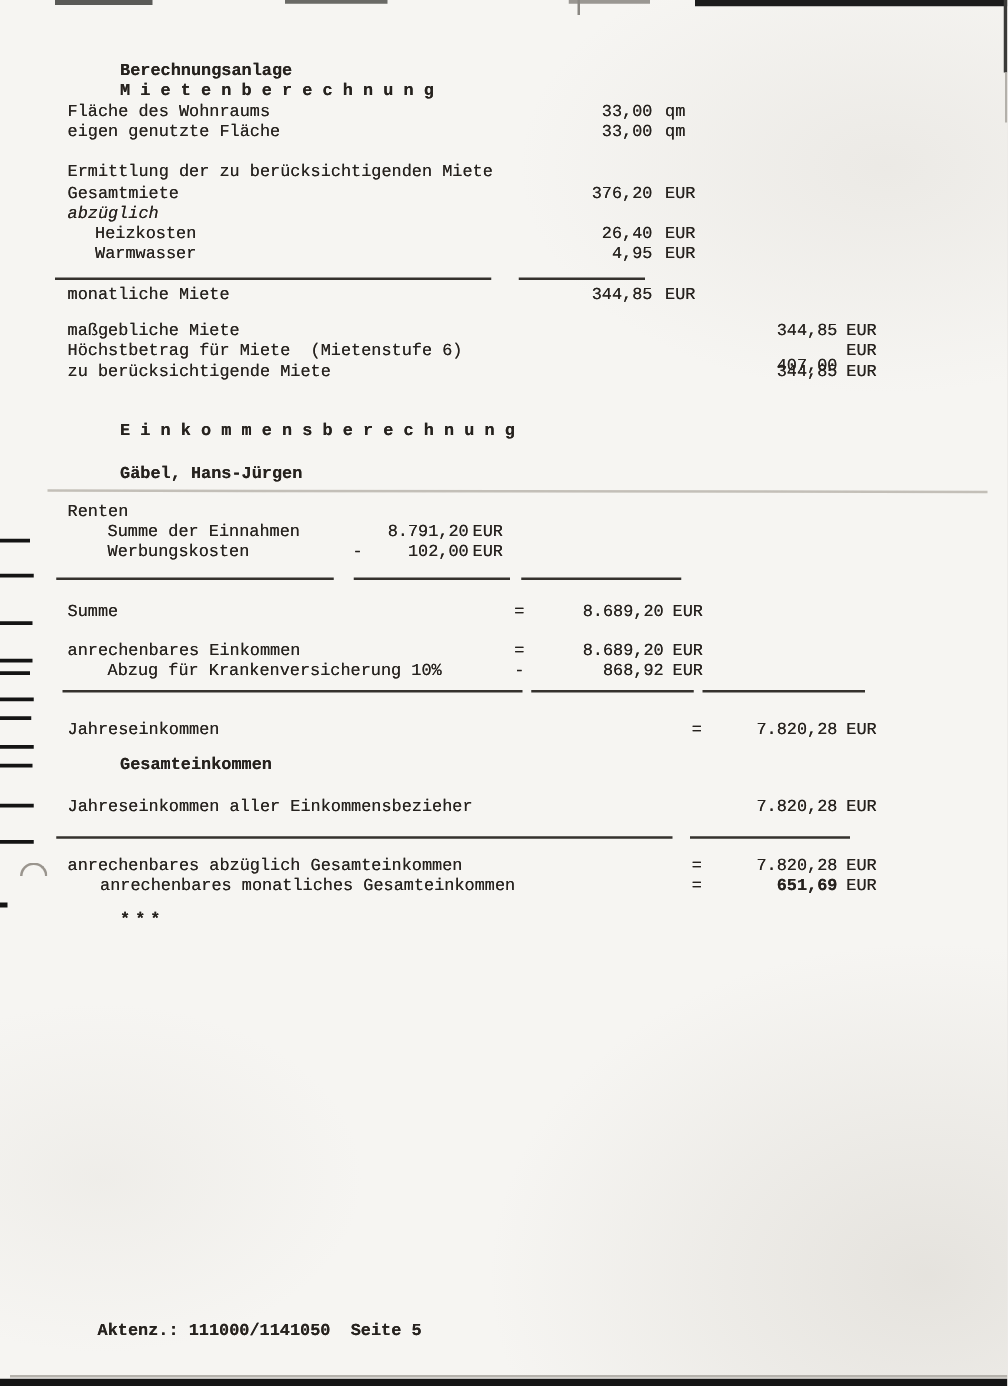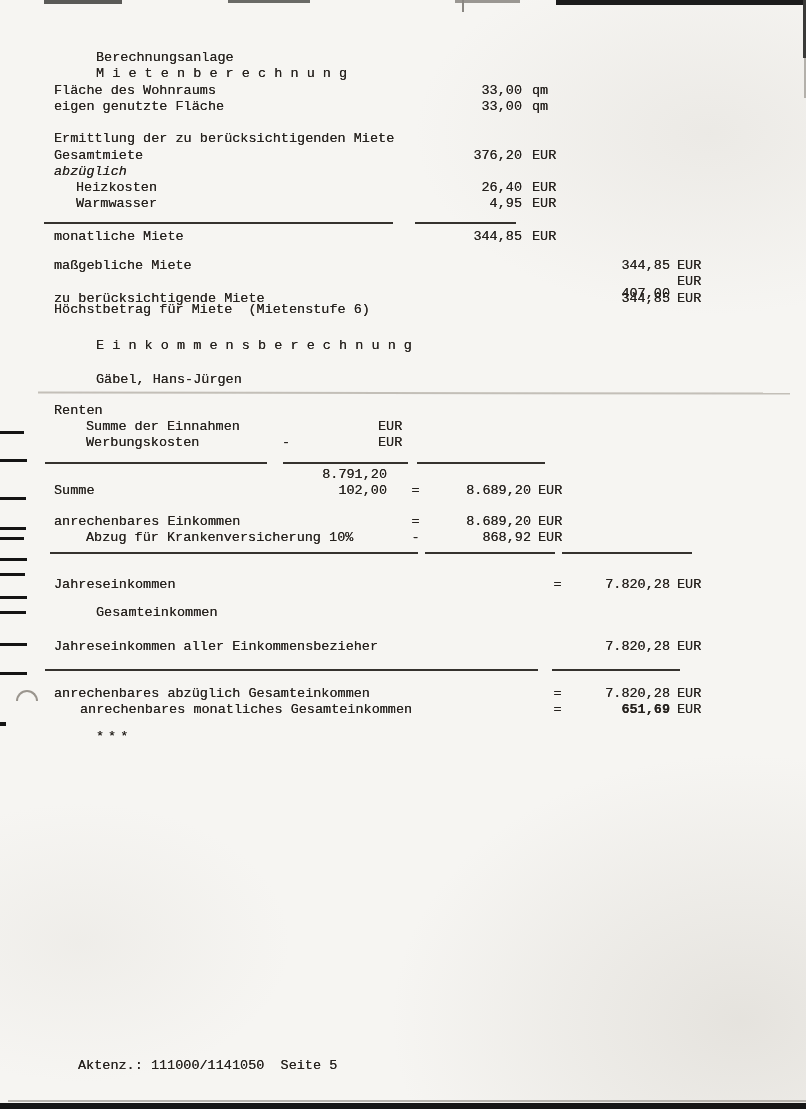--- a/index.html
+++ b/index.html
@@ -16,26 +16,26 @@
     font-family:"Liberation Mono","DejaVu Sans Mono",monospace;
     font-size:13.5px;
     line-height:15px;
     color:#26221e;
   }
   .t{
     position:absolute;
     white-space:pre;
     text-shadow:0 0 .5px rgba(38,34,30,.85);
   }
-  .b{font-weight:normal;padding-left:42px;}
+  .b{font-weight:bold;padding-left:42px;}
   
   .vA{left:438px;width:84px;text-align:right;}
   .uA{left:532px;}
   .opR{left:279px;width:14px;text-align:center;}
-  .vR{left:312px;width:75px;text-align:right;margin-top:48px;}
+  .vR{left:300px;width:75px;text-align:right;}
   .uR{left:378px;}
   .opB{left:407px;width:17px;text-align:center;}
   .vB{left:424px;width:107px;text-align:right;}
   .uB{left:538px;}
   .opC{left:550px;width:15px;text-align:center;}
   .vC{left:564px;width:106px;text-align:right;}
   .uC{left:677px;}
   
   .hr{position:absolute;height:2px;background:#35322e;}
   .hr-faint{position:absolute;height:1.5px;background:#b6b1a9;opacity:.8;transform:rotate(.08deg);}
@@ -111,21 +111,21 @@
   <div class="hr" style="left:415px;top:222px;width:101px;"></div>
 
   <div class="t" style="left:54px;top:229px;">monatliche Miete</div>
   <div class="t vA" style="top:229px;">344,85</div>
   <div class="t uA" style="top:229px;">EUR</div>
 
   <div class="t" style="left:54px;top:258px;">maßgebliche Miete</div>
   <div class="t vC" style="top:258px;">344,85</div>
   <div class="t uC" style="top:258px;">EUR</div>
 
-  <div class="t" style="left:54px;top:274px;margin-top:28px;">Höchstbetrag für Miete  (Mietenstufe 6)</div>
+  <div class="t" style="left:54px;top:274px;">Höchstbetrag für Miete  (Mietenstufe 6)</div>
   <div class="t vC" style="top:274px;margin-top:12px;">407,00</div>
   <div class="t uC" style="top:274px;">EUR</div>
 
   <div class="t" style="left:54px;top:291px;text-align:right;">zu berücksichtigende Miete</div>
   <div class="t vC" style="top:291px;">344,85</div>
   <div class="t uC" style="top:291px;">EUR</div>
 
   <div class="t b" style="left:54px;top:338px;">E i n k o m m e n s b e r e c h n u n g</div>
   <div class="t b" style="left:54px;top:372px;">Gäbel, Hans-Jürgen</div>
   <div class="hr-faint" style="left:38px;top:392px;width:752px;"></div>

